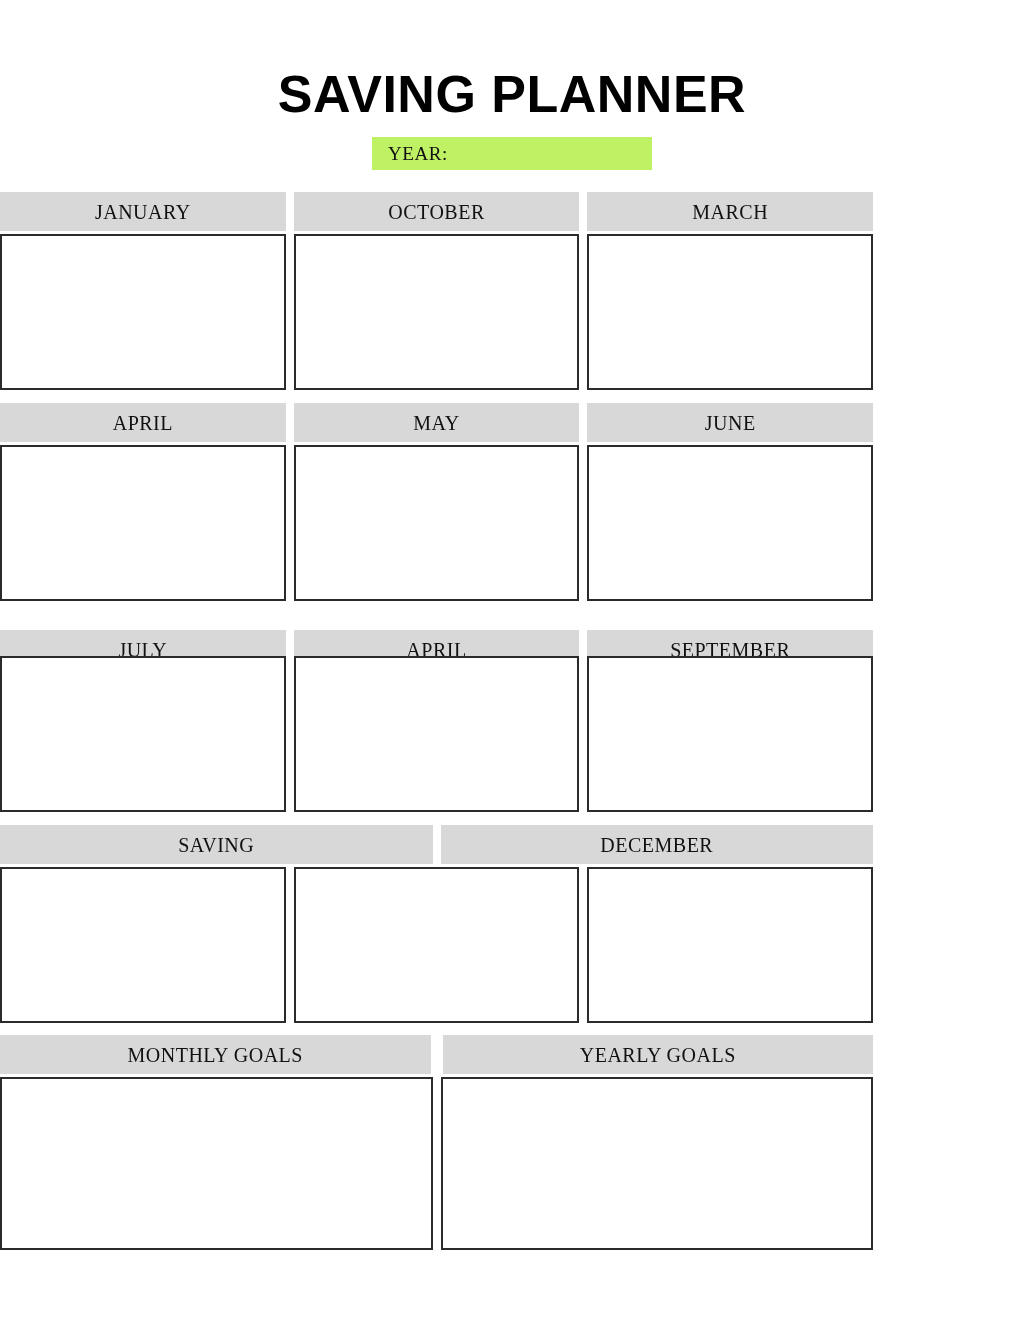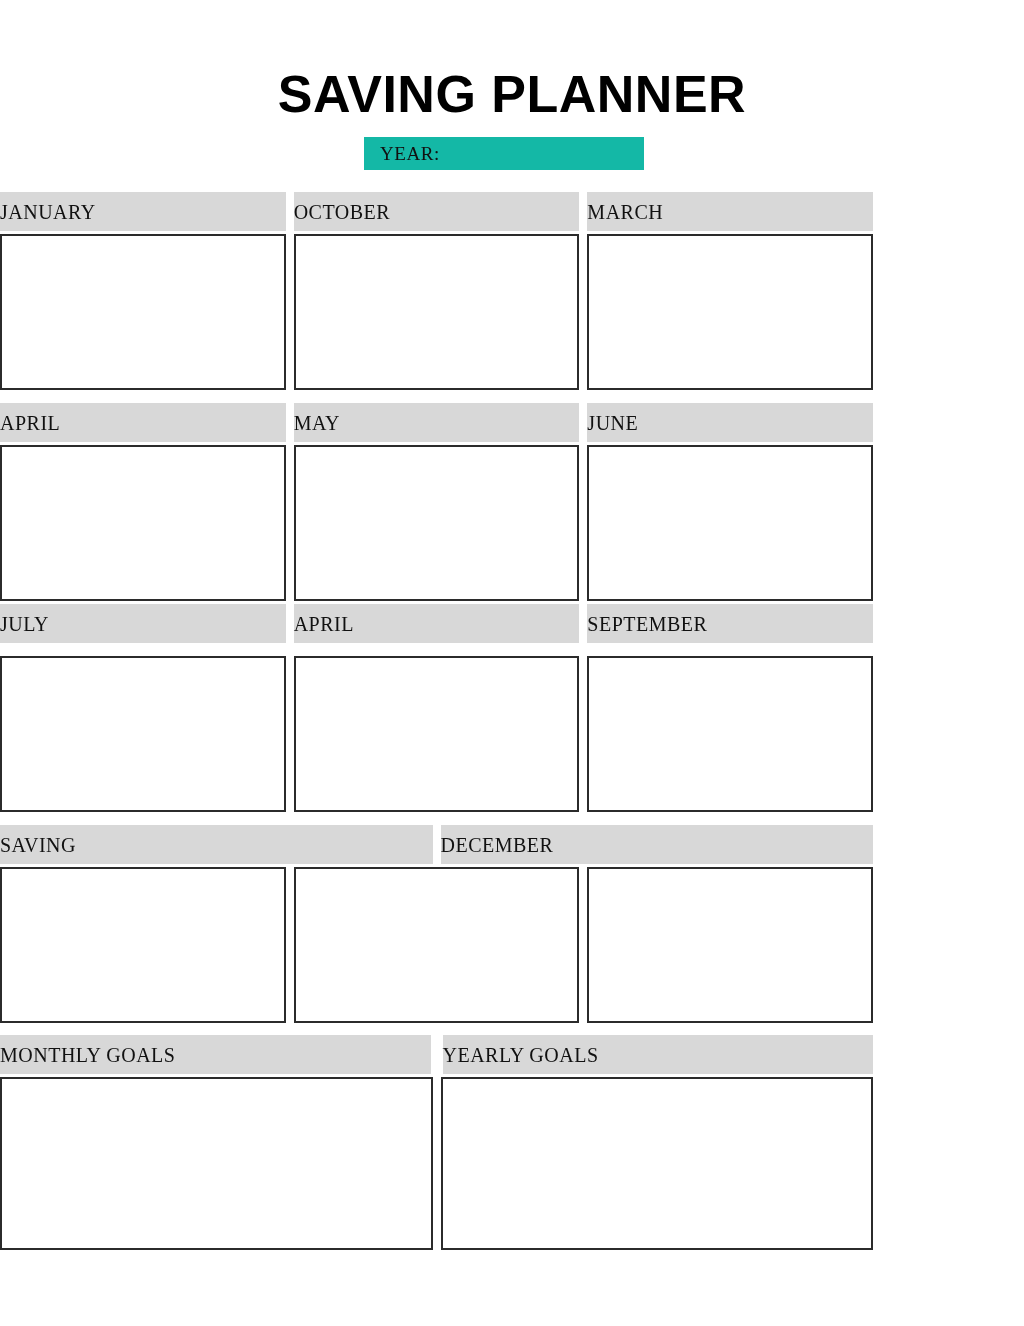--- a/index.html
+++ b/index.html
@@ -35,25 +35,25 @@
     font-weight: 700;
     font-size: 52px;
     letter-spacing: 0.5px;
     color: #000000;
     line-height: 1.0;
   }
 
   
   .year-bar {
     position: absolute;
-    left: 364px;
+    left: 372px;
     top: 137px;
     width: 280px;
     height: 33px;
-    background: #14b8a6;
+    background: #bef264;
     box-sizing: border-box;
     display: flex;
     align-items: center;
   }
   .year-label {
     padding-left: 16px;
     font-size: 19px;
     font-weight: 400;
     color: #111111;
     letter-spacing: 0.6px;
@@ -73,20 +73,21 @@
     width: 873px;
     display: flex;
     gap: 8px;
   }
 
   .hdr-cell {
     flex: 1 1 0;
     background: #d8d8d8;
     display: flex;
     align-items: center;
+    justify-content: center;
     box-sizing: border-box;
   }
   .hdr-cell .hdr-text {
     font-size: 20px;
     color: #111111;
     letter-spacing: 0.5px;
     line-height: 1;
     white-space: nowrap;
   }
 
@@ -152,21 +153,21 @@
     <div class="hdr-cell">
       <span class="hdr-text">JUNE</span>
     </div>
   </div>
   <div class="box-row" style="top:445px; height:156px;">
     <div class="box-cell"></div>
     <div class="box-cell"></div>
     <div class="box-cell"></div>
   </div>
 
-  <div class="hdr-row" style="top:604px;">
+  <div class="hdr-row" style="top:630px;">
     <div class="hdr-cell">
       <span class="hdr-text">JULY</span>
     </div>
     <div class="hdr-cell">
       <span class="hdr-text">APRIL</span>
     </div>
     <div class="hdr-cell">
       <span class="hdr-text">SEPTEMBER</span>
     </div>
   </div>

